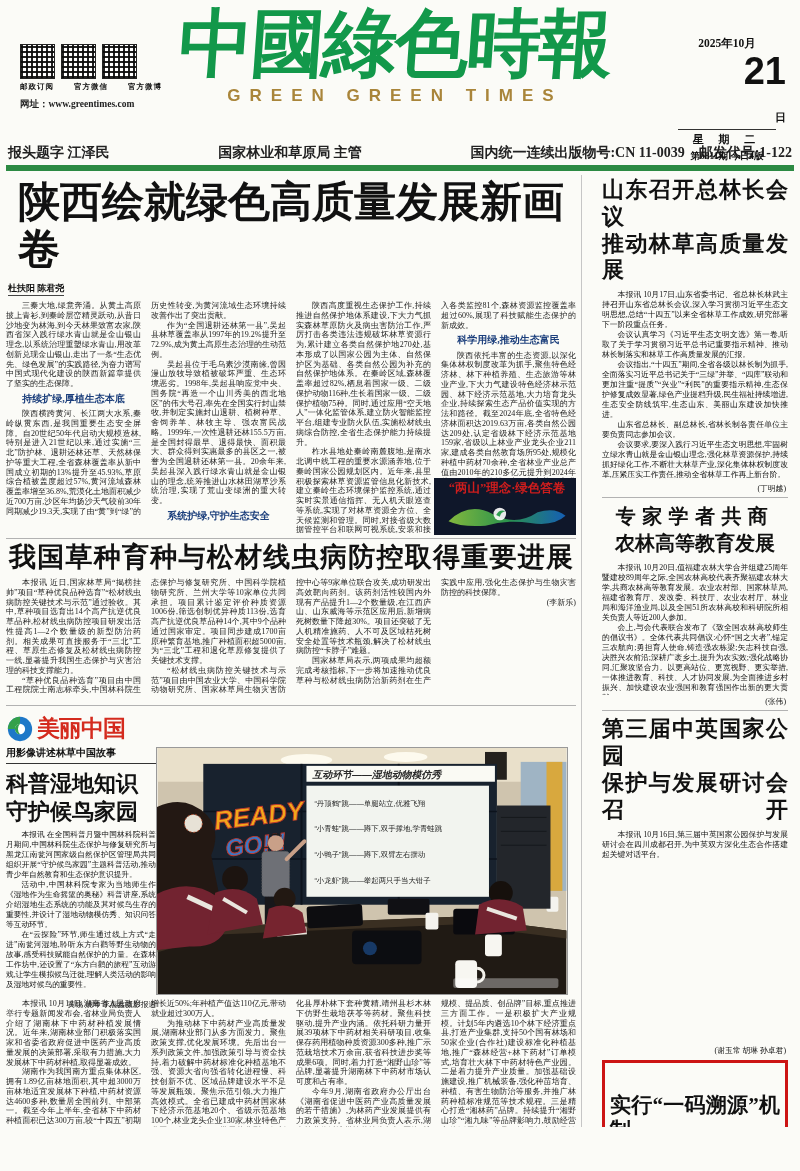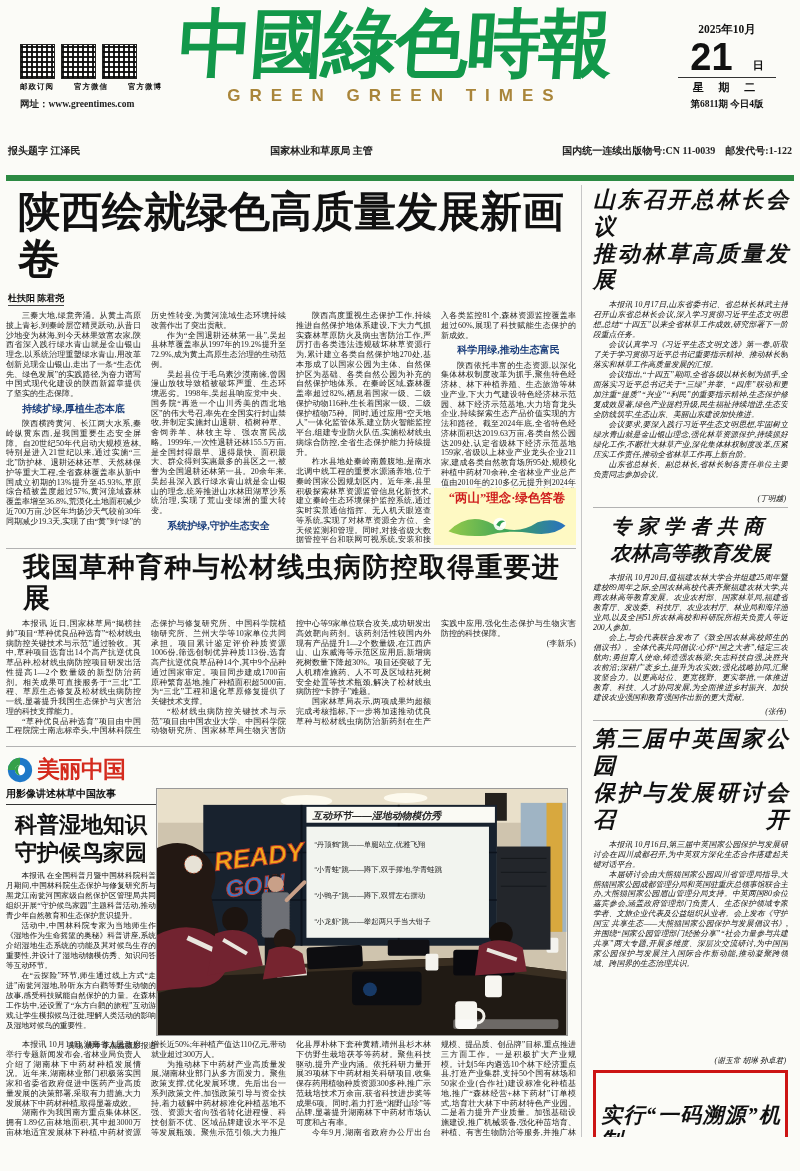--- a/index.html
+++ b/index.html
@@ -25,60 +25,60 @@
   .website { margin-top: 6px; font-size: 9.5px; font-weight: bold; color: #222; }
   .title-block { position: absolute; left: 150px; right: 160px; top: 2px; text-align: center; }
   .paper-title {
     font-size: 74px; line-height: 1.05; font-weight: 900; color: #12984a;
     letter-spacing: -2px; transform: skewX(-4deg); white-space: nowrap;
   }
   .paper-sub {
     margin-top: 2px; font-family: "Liberation Sans", sans-serif;
     font-size: 17px; font-weight: bold; letter-spacing: 9px; color: #a9853a;
   }
-  .date-block { position: absolute; right: 8px; top: 18px; width: 118px; text-align: center; }
+  .date-block { position: absolute; right: 8px; top: 32px; width: 118px; text-align: center; }
   .date-month { font-size: 11.5px; font-weight: bold; }
-  .date-day-row { display: flex; align-items: flex-end; justify-content: center; gap: 20px; margin: 1px 0; }
+  .date-day-row { display: flex; align-items: flex-end; justify-content: center; gap: 20px; margin: 1px 0; flex-direction: column; }
   .date-day { font-size: 38px; font-weight: bold; line-height: 1; font-family: "Liberation Sans", sans-serif; }
   .date-day-unit { font-size: 11px; font-weight: bold; padding-bottom: 3px; }
   .weekday { font-size: 11px; font-weight: bold; letter-spacing: 6px; border-top: 1px solid #333; padding-top: 2px; margin: 0 10px; }
   .issue { font-size: 9.5px; font-weight: bold; margin-top: 3px; white-space: nowrap; }
 
-  .infobar { display: flex; justify-content: space-between; font-size: 10px; font-weight: bold; color: #222; padding: 0 2px 17px; }
+  .infobar { display: flex; justify-content: space-between; font-size: 14px; font-weight: bold; color: #222; padding: 0 2px 3px; }
   .green-rule { height: 6px; background: #2c8a43; margin-bottom: 4px; }
 
   
   .main { display: flex; height: 952px; overflow: hidden; }
   .col-left { width: 570px; }
-  .col-right { width: 207px; border-left: 1px solid #c6c6c6; margin-left: 5px; padding-left: 11px; display: flex; flex-direction: column; font-style: italic; }
+  .col-right { width: 207px; border-left: 1px solid #c6c6c6; margin-left: 5px; padding-left: 20px; display: flex; flex-direction: column; }
 
   h1.h-a1 { font-size: 42px; line-height: 1.12; font-weight: 900; text-align: justify; text-align-last: justify; margin: 4px 12px 4px; }
   .byline { font-size: 9px; font-weight: bold; border-bottom: 1px solid #444; display: inline-block; margin: 0 0 5px 2px; }
   .flow { font-size: 8px; line-height: 1.22; text-align: justify; color: #1c1c1c; column-gap: 10px; column-fill: auto; overflow: hidden; position: relative; }
   .flow p { text-indent: 2em; }
   .flow p.sub { text-indent: 0; text-align: center; font-weight: bold; color: #1c3f7c; font-size: 10px; padding: 4px 0; }
   .flow p.cont { text-indent: 0; text-align: right; }
   .flow p.sign { text-indent: 0; text-align: right; }
   .a1-body { columns: 4; height: 234px; width: 570px; }
   .a2-body { columns: 4; height: 124px; width: 570px; }
   .a3-body { columns: 4; height: 146px; width: 570px; }
   .hrline { border-top: 1px solid #b2b2b2; margin: 3px 0; }
-  h2.h-wide { font-size: 27px; font-weight: 900; text-align: justify; text-align-last: justify; line-height: 1.15; margin: 3px 17px 5px; }
-
-  
-  .liangshan { position: absolute; right: 0; bottom: 0; width: 142px; background: #fef9c3; padding: 3px 0 0 4px; text-align: center; }
+  h2.h-wide { font-size: 27px; font-weight: 900; text-align: justify; text-align-last: justify; line-height: 1.15; margin: 3px 3px 5px; }
+
+  
+  .liangshan { position: absolute; right: 0; bottom: 0; width: 142px; background: #0f172a; padding: 3px 0 0 4px; text-align: center; }
   .liangshan .ls-text { color: #cf1d1d; font-weight: 900; font-size: 12.5px; white-space: nowrap; }
 
   
   .band { display: flex; height: 290px; margin-top: 2px; }
   .band-left { width: 150px; }
   .brand-row { display: flex; align-items: center; gap: 3px; margin-top: 4px; }
   .brand-name { color: #d42b1e; font-weight: 900; font-size: 23px; letter-spacing: -1px; white-space: nowrap; }
   .brand-tagline { font-size: 10px; font-weight: bold; border-bottom: 1px solid #333; padding: 2px 0 3px; margin-bottom: 6px; white-space: nowrap; }
-  h3.h-wet { font-size: 22px; font-weight: 900; text-align: center; line-height: 1.25; margin-bottom: 5px; white-space: nowrap; }
+  h3.h-wet { font-size: 22px; font-weight: 900; text-align: left; line-height: 1.25; margin-bottom: 5px; white-space: nowrap; }
   .wet-body { font-size: 7.7px; line-height: 1.3; text-align: justify; height: 168px; overflow: hidden; }
   .wet-body p { text-indent: 2em; }
   .wet-credit { font-size: 7.7px; text-align: right; margin-top: 2px; }
   .photo { margin-top: 38px; border: 1px solid #999; }
 
   
   .r-art { }
   h2.h-right { font-size: 22px; font-weight: 900; line-height: 1.22; text-align: justify; text-align-last: justify; margin: 2px 0 6px; }
   h2.h-center { font-size: 20px; font-weight: 900; line-height: 1.35; text-align: center; margin: 2px 0 6px; }
   h2.h-center .sp { letter-spacing: .32em; }
@@ -310,22 +310,22 @@
 
       <div class="r-art">
         <h2 class="h-right">
           <span>山东召开总林长会议</span><br>
           <span>推动林草高质量发展</span>
         </h2>
         <div class="r-body sd-body">
           <p>本报讯 10月17日,山东省委书记、省总林长林武主持召开山东省总林长会议,深入学习贯彻习近平生态文明思想,总结“十四五”以来全省林草工作成效,研究部署下一阶段重点任务。</p>
           <p>会议认真学习《习近平生态文明文选》第一卷,听取了关于学习贯彻习近平总书记重要指示精神、推动林长制落实和林草工作高质量发展的汇报。</p>
           <p>会议指出,“十四五”期间,全省各级以林长制为抓手,全面落实习近平总书记关于“三绿”并举、“四库”联动和更加注重“提质”“兴业”“利民”的重要指示精神,生态保护修复成效显著,绿色产业提档升级,民生福祉持续增进,生态安全防线筑牢,生态山东、美丽山东建设加快推进。</p>
+          <p>山东省总林长、副总林长,省林长制各责任单位主要负责同志参加会议。</p>
           <p>会议要求,要深入践行习近平生态文明思想,牢固树立绿水青山就是金山银山理念,强化林草资源保护,持续抓好绿化工作,不断壮大林草产业,深化集体林权制度改革,压紧压实工作责任,推动全省林草工作再上新台阶。</p>
-          <p>山东省总林长、副总林长,省林长制各责任单位主要负责同志参加会议。</p>
         </div>
         <div class="r-sign">(丁明越)</div>
       </div>
 
       <div class="hrline"></div>
 
       <div class="r-art">
         <h2 class="h-center">
           <span class="sp">专家学者共商</span><br>
           <span>农林高等教育发展</span>
@@ -339,21 +339,20 @@
 
       <div class="hrline"></div>
 
       <div class="r-art">
         <h2 class="h-right">
           <span>第三届中英国家公园</span><br>
           <span>保护与发展研讨会召开</span>
         </h2>
         <div class="r-body uk-body">
           <p>本报讯 10月16日,第三届中英国家公园保护与发展研讨会在四川成都召开,为中英双方深化生态合作搭建起关键对话平台。</p>
-          <p>本届研讨会由大熊猫国家公园四川省管理局指导,大熊猫国家公园成都管理分局和英国驻重庆总领事馆联合主办,大熊猫国家公园眉山管理分局支持。中英两国80余位嘉宾参会,涵盖政府管理部门负责人、生态保护领域专家学者、文旅企业代表及公益组织从业者。会上发布《守护国宝 共享生态——大熊猫国家公园保护与发展倡议书》,并围绕“国家公园管理部门经验分享”“社会力量参与共建共享”两大专题,开展多维度、深层次交流研讨,为中国国家公园保护与发展注入国际合作新动能,推动凝聚跨领域、跨国界的生态治理共识。</p>
         </div>
         <div class="r-sign">(谢玉常 胡琳 孙卓君)</div>
       </div>
 
       <div class="redbox">
         <h2 class="h-red">
           <br>
           <span>实行“一码溯源”机制</span>
         </h2>
         <div class="r-body zj-body">

